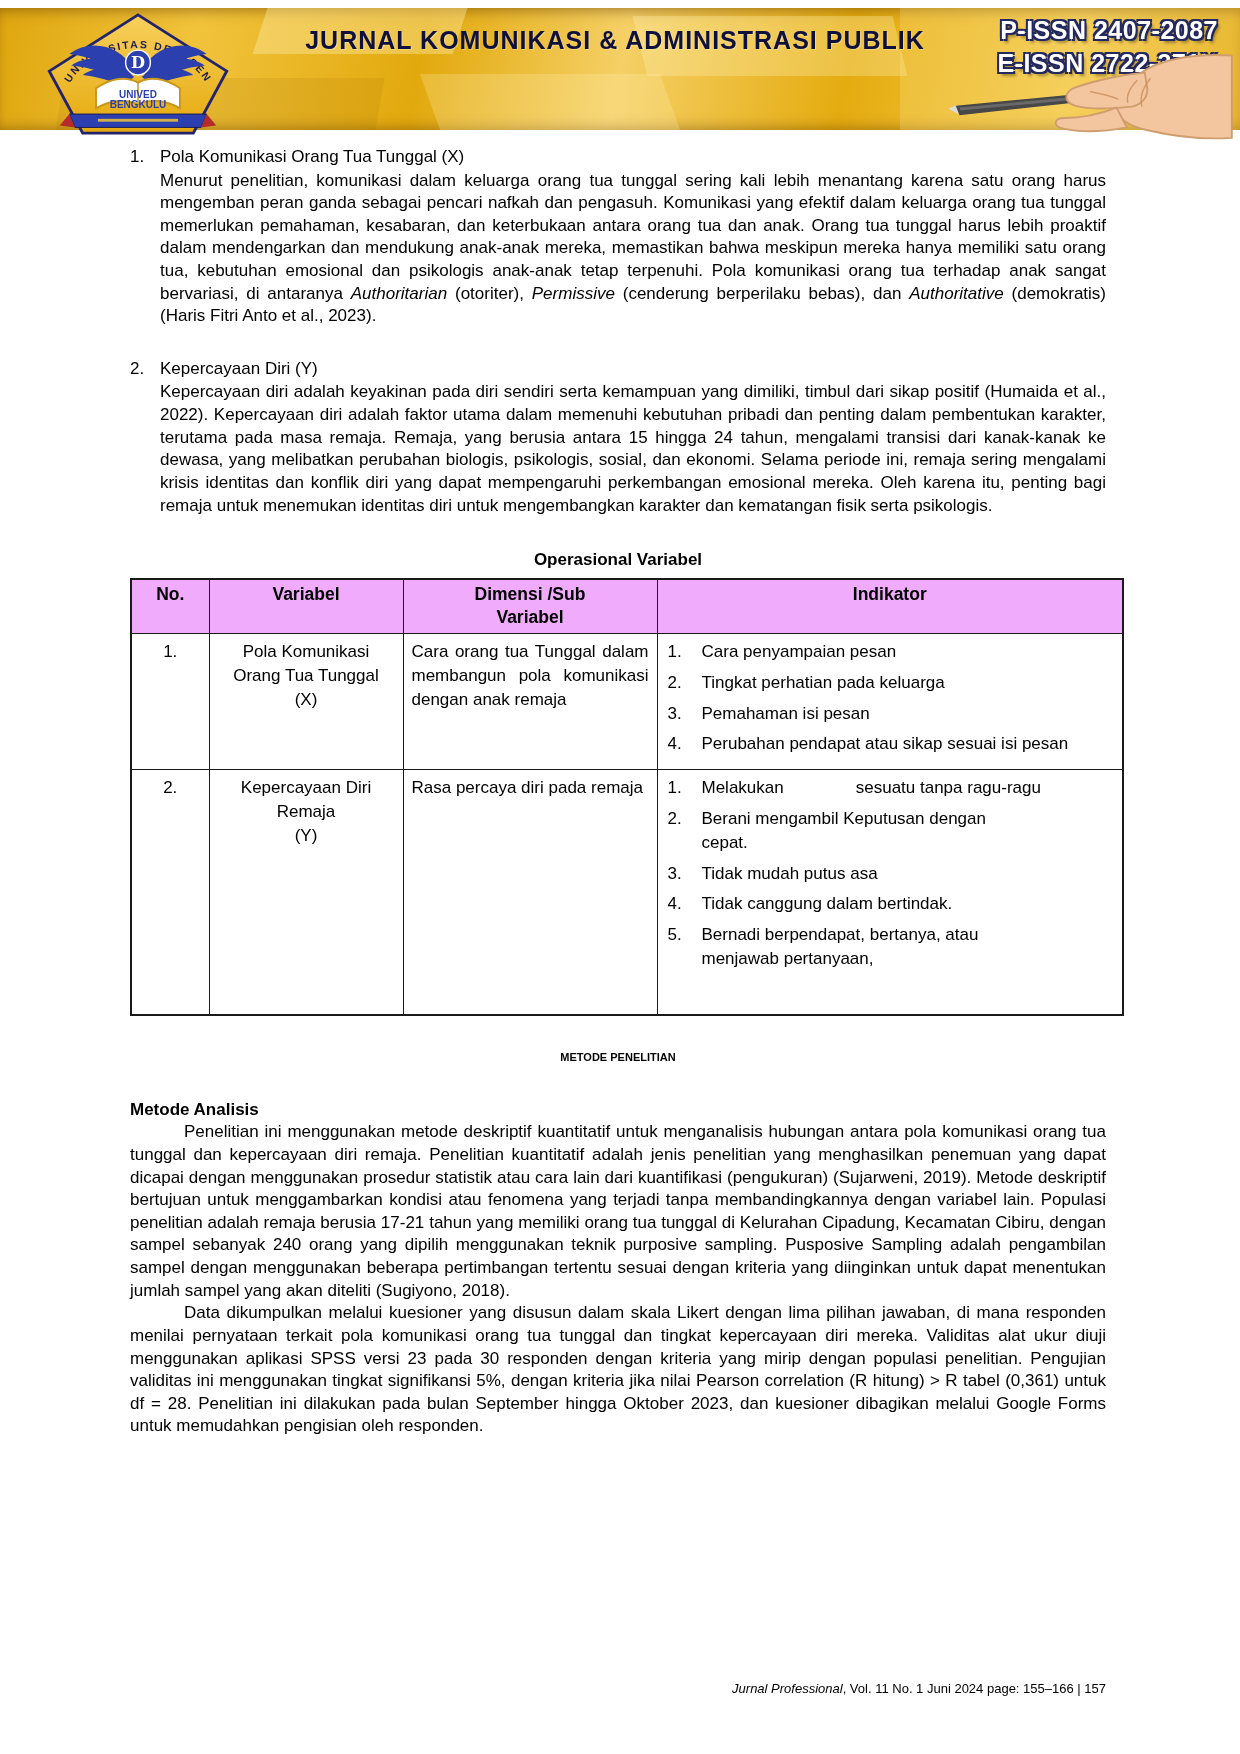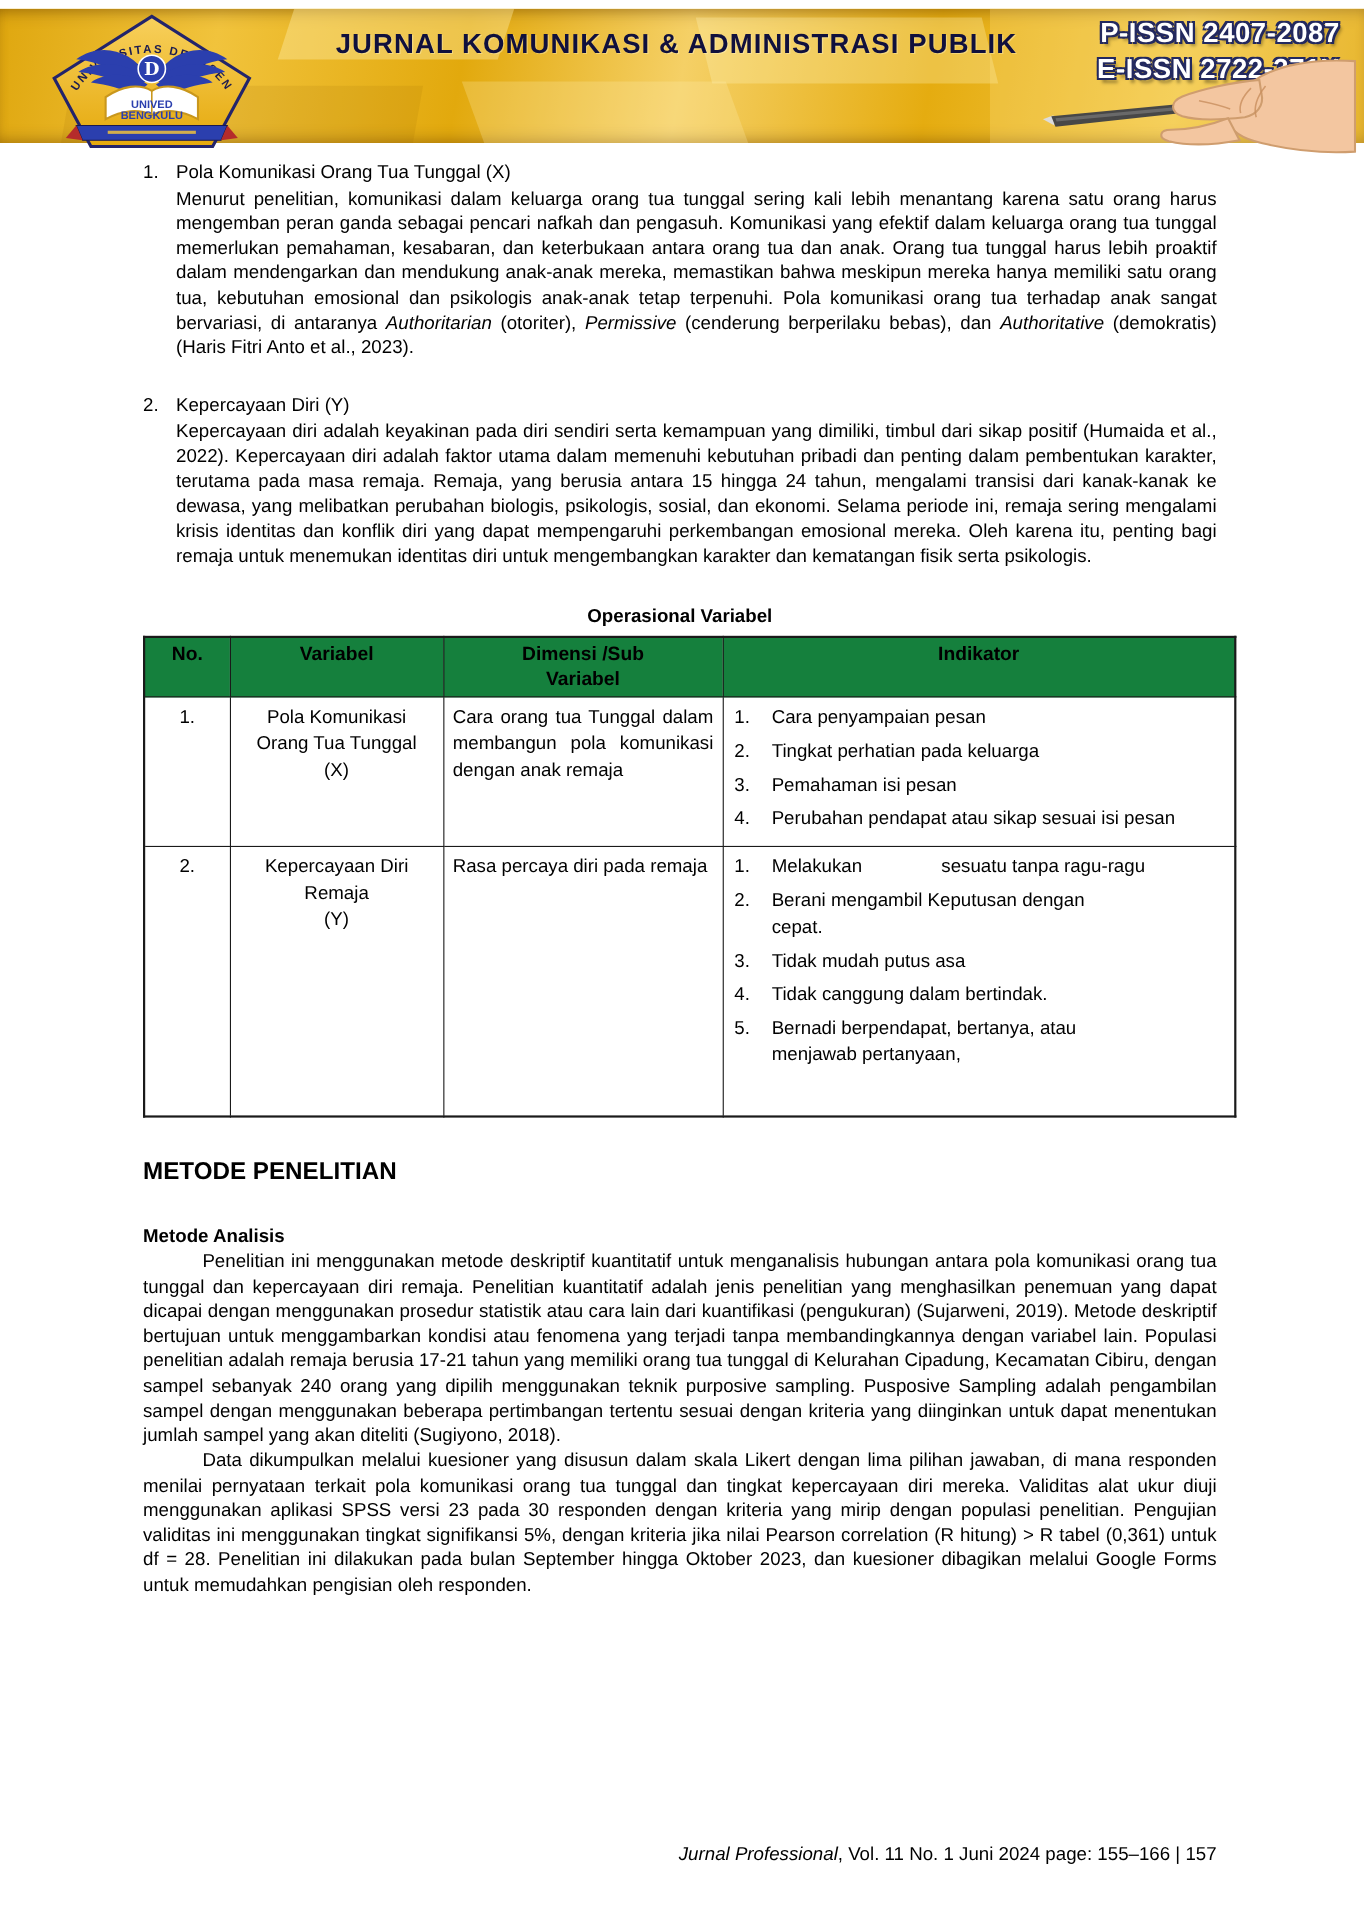--- a/index.html
+++ b/index.html
@@ -41,41 +41,41 @@
   .list-item{display:flex;}
   .li-2{margin-top:30px;}
   .num{flex:0 0 30px;}
   .item-title{margin:0 0 1px 0;}
   .item-body{margin:0;text-align:justify;}
   .h-op{font-weight:700;margin-top:32px;text-align:center;}
   .h-tabel{font-weight:700;margin-top:28px;font-size:17.5px;}
   
   table.opvar{border-collapse:collapse;table-layout:fixed;width:992px;margin-top:6px;border:2px solid #1a1a1a;}
   table.opvar th{
-    background:#15803d;border:1.5px solid #1a1a1a;font-weight:700;text-align:center;
+    background:#f0abfc;border:1.5px solid #1a1a1a;font-weight:700;text-align:center;
     padding:3px 6px;white-space:pre-line;vertical-align:top;font-size:17.5px;line-height:1.35;
   }
   table.opvar td{border:1.5px solid #1a1a1a;vertical-align:top;padding:6px 8px;font-size:17px;line-height:1.4;}
   tr.r1 td{height:118px;}
   tr.r2 td{height:232px;}
   .cell-no{text-align:center;}
   .cell-var{text-align:center;white-space:pre-line;}
   .cell-dim{text-align:justify;}
   ul.ind-list{margin:0;padding:0;list-style:none;}
   ul.ind-list li{display:flex;margin-bottom:7px;}
   .ind-num{flex:0 0 34px;padding-left:2px;}
   .ind-text{flex:1;}
   .ind-just{text-align:justify;}
   .ind-gap{display:inline-block;width:72px;}
   
-  .h-metode{font-weight:700;margin-top:34px;font-size:22px;}
+  .h-metode{font-weight:700;text-align:center;margin-top:34px;font-size:11px;}
   .h-analisis{font-weight:700;margin-top:34px;}
   .par{margin:0;text-align:justify;text-indent:54px;}
   
-  .footer{position:absolute;right:134px;bottom:58px;font-size:17px;white-space:nowrap;}
+  .footer{position:absolute;right:134px;bottom:58px;font-size:13px;white-space:nowrap;}
 </style>
 </head>
 <body>
 
 <div class="page">
 
   <div class="banner">
     <div class="patch p1"></div>
     <div class="patch p2"></div>
     <div class="patch p3"></div>

